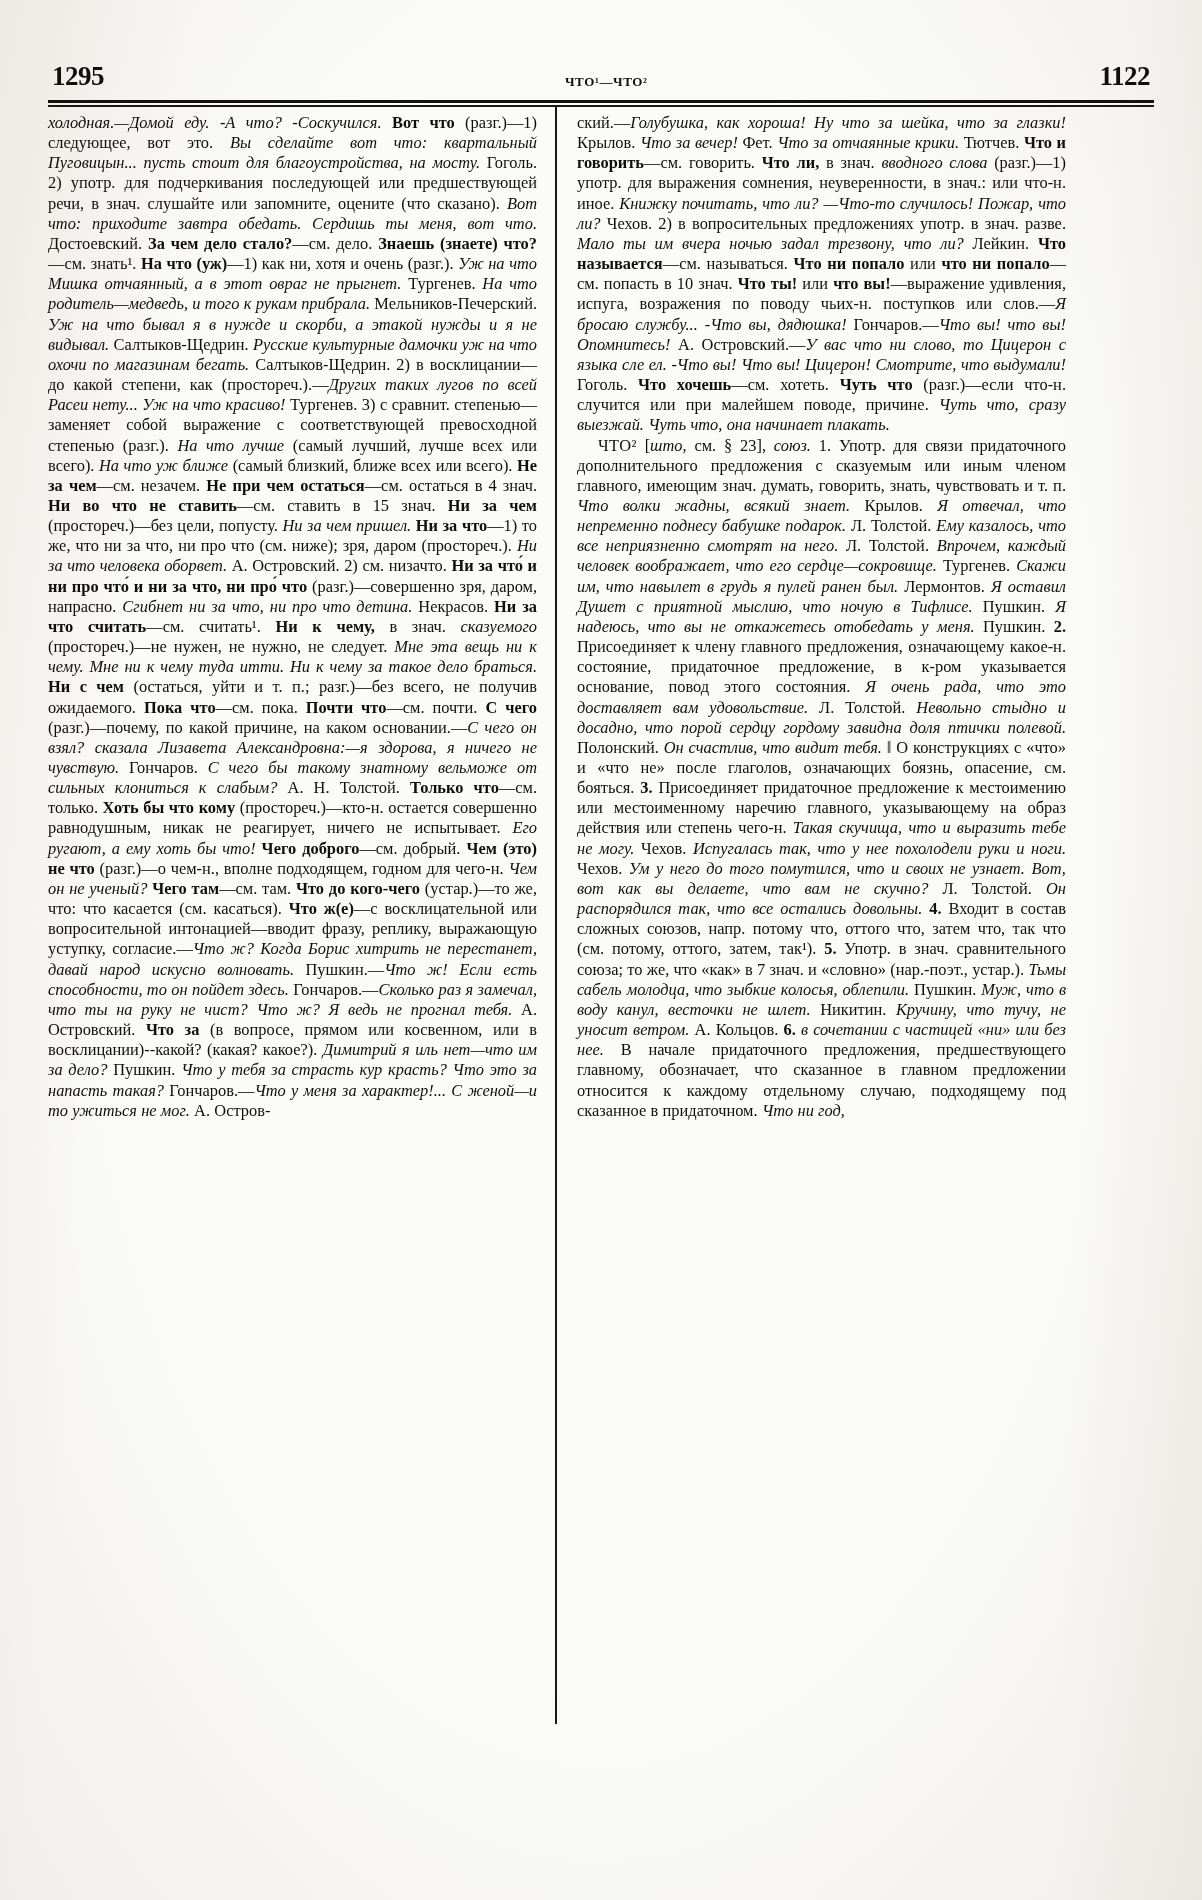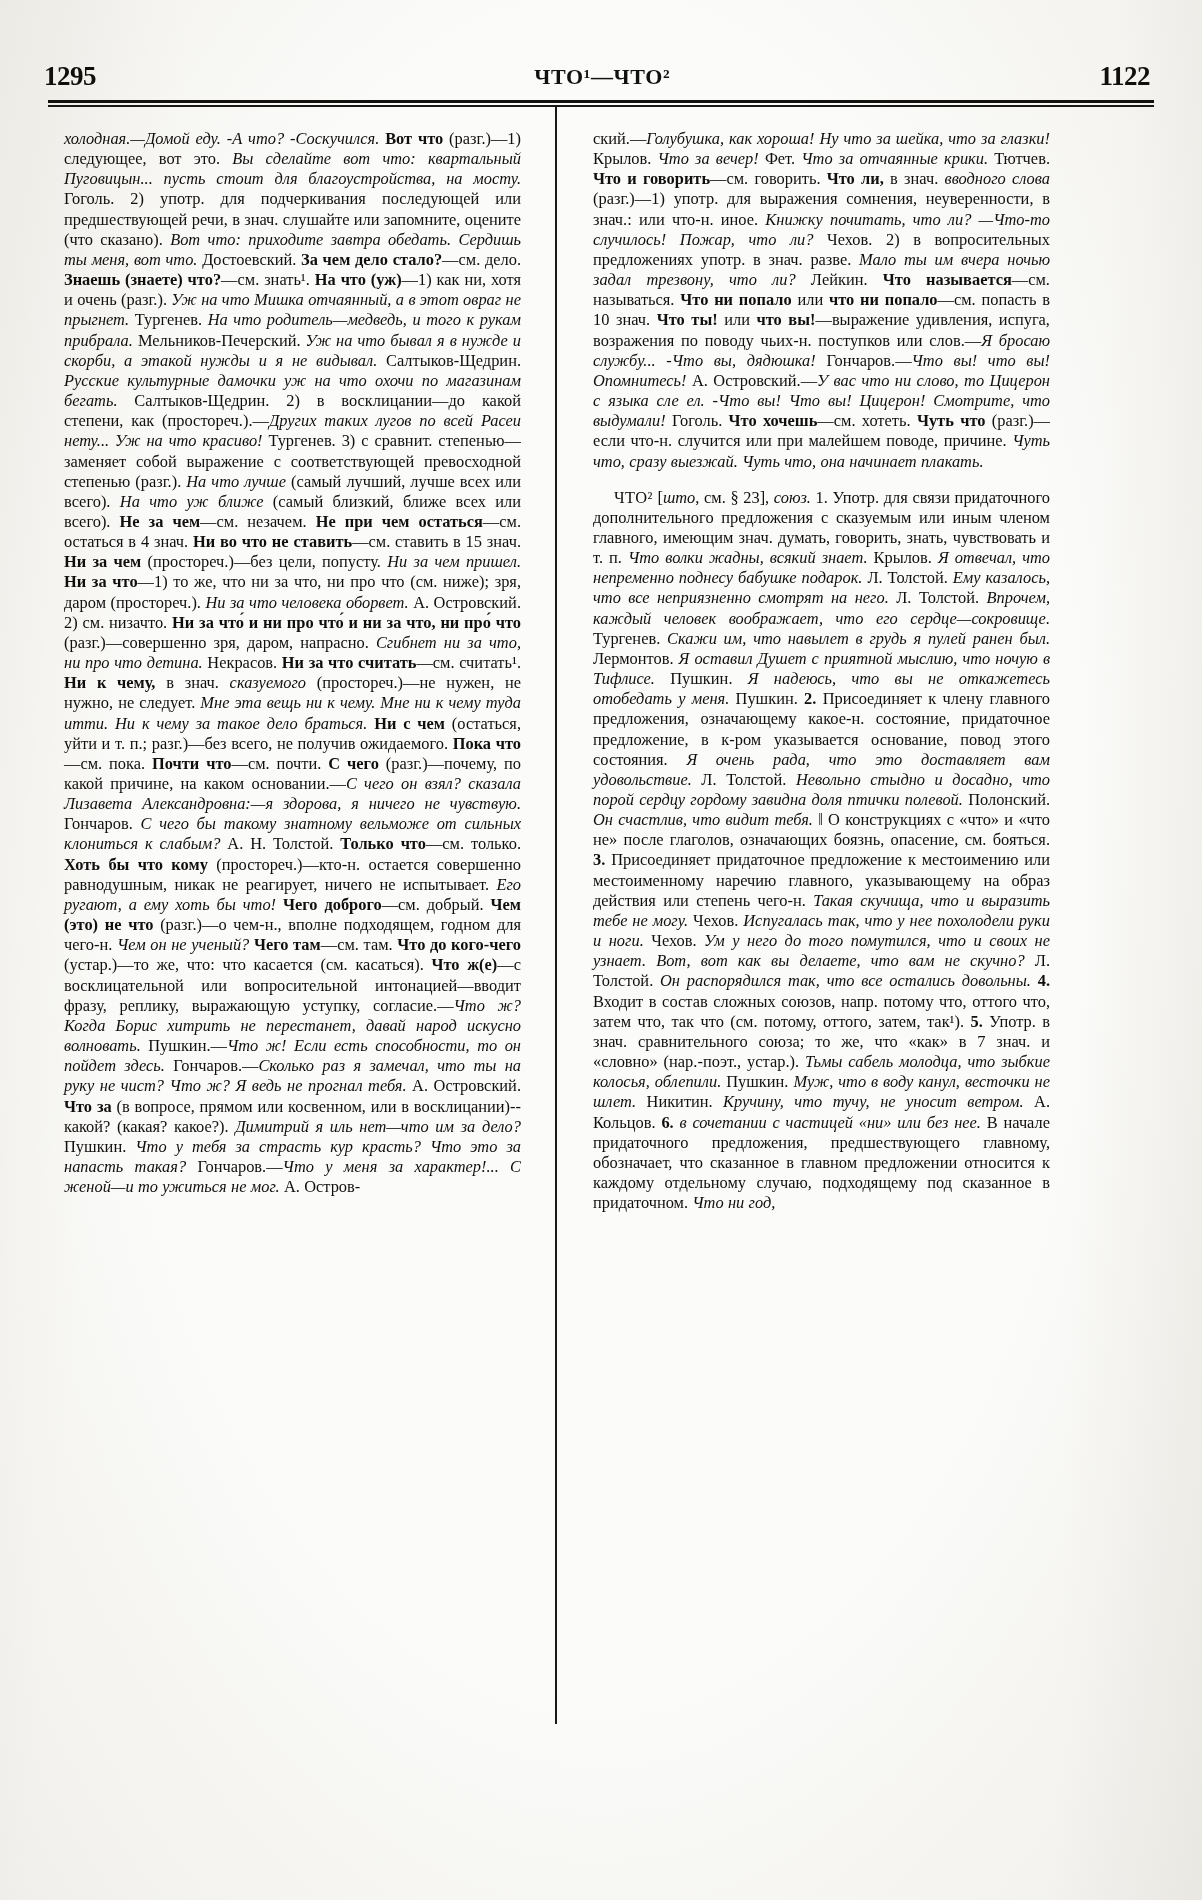--- a/index.html
+++ b/index.html
@@ -25,40 +25,40 @@
     background:
       radial-gradient(ellipse at 50% 45%, rgba(255,255,255,0) 55%, rgba(218,214,206,0.33) 100%),
       linear-gradient(95deg, rgba(236,233,226,0.55) 0%, rgba(255,255,255,0) 14%),
       linear-gradient(272deg, rgba(232,229,222,0.5) 0%, rgba(255,255,255,0) 12%);
     pointer-events: none;
   }
 
   
   .running-head {
     position: absolute;
-    left: 44px;
+    left: 52px;
     right: 52px;
     top: 50px;
     height: 40px;
     display: flex;
     align-items: flex-end;
     justify-content: space-between;
   }
   .folio {
     font-family: "Liberation Serif", "DejaVu Serif", serif;
     font-weight: bold;
     font-size: 27px;
     letter-spacing: -0.5px;
     color: #100f0d;
     line-height: 1;
   }
   .head-word {
     font-family: "Liberation Serif", "DejaVu Serif", serif;
     font-weight: bold;
-    font-size: 22px;
+    font-size: 13px;
     letter-spacing: 0.6px;
     color: #121110;
     line-height: 1;
     padding-bottom: 2px;
     margin-left: 9px;
   }
 
   
   .rule-double {
     position: absolute;
@@ -108,21 +108,21 @@
     position: absolute;
     left: 1px;
     top: -8px;
     width: 2px;
     height: 1619px;
     background: #1b1916;
   }
   .col-right { padding-left: 18px; }
 
   .col p {
-    margin: 16px;
+    margin: 0;
     text-indent: 0;
   }
   .col p.indent { text-indent: 21px; }
 
   
   b, .bold   { font-weight: bold; }
   i, .ital   { font-style: italic; }
   .hw {
     font-weight: normal;
     letter-spacing: 0.4px;

